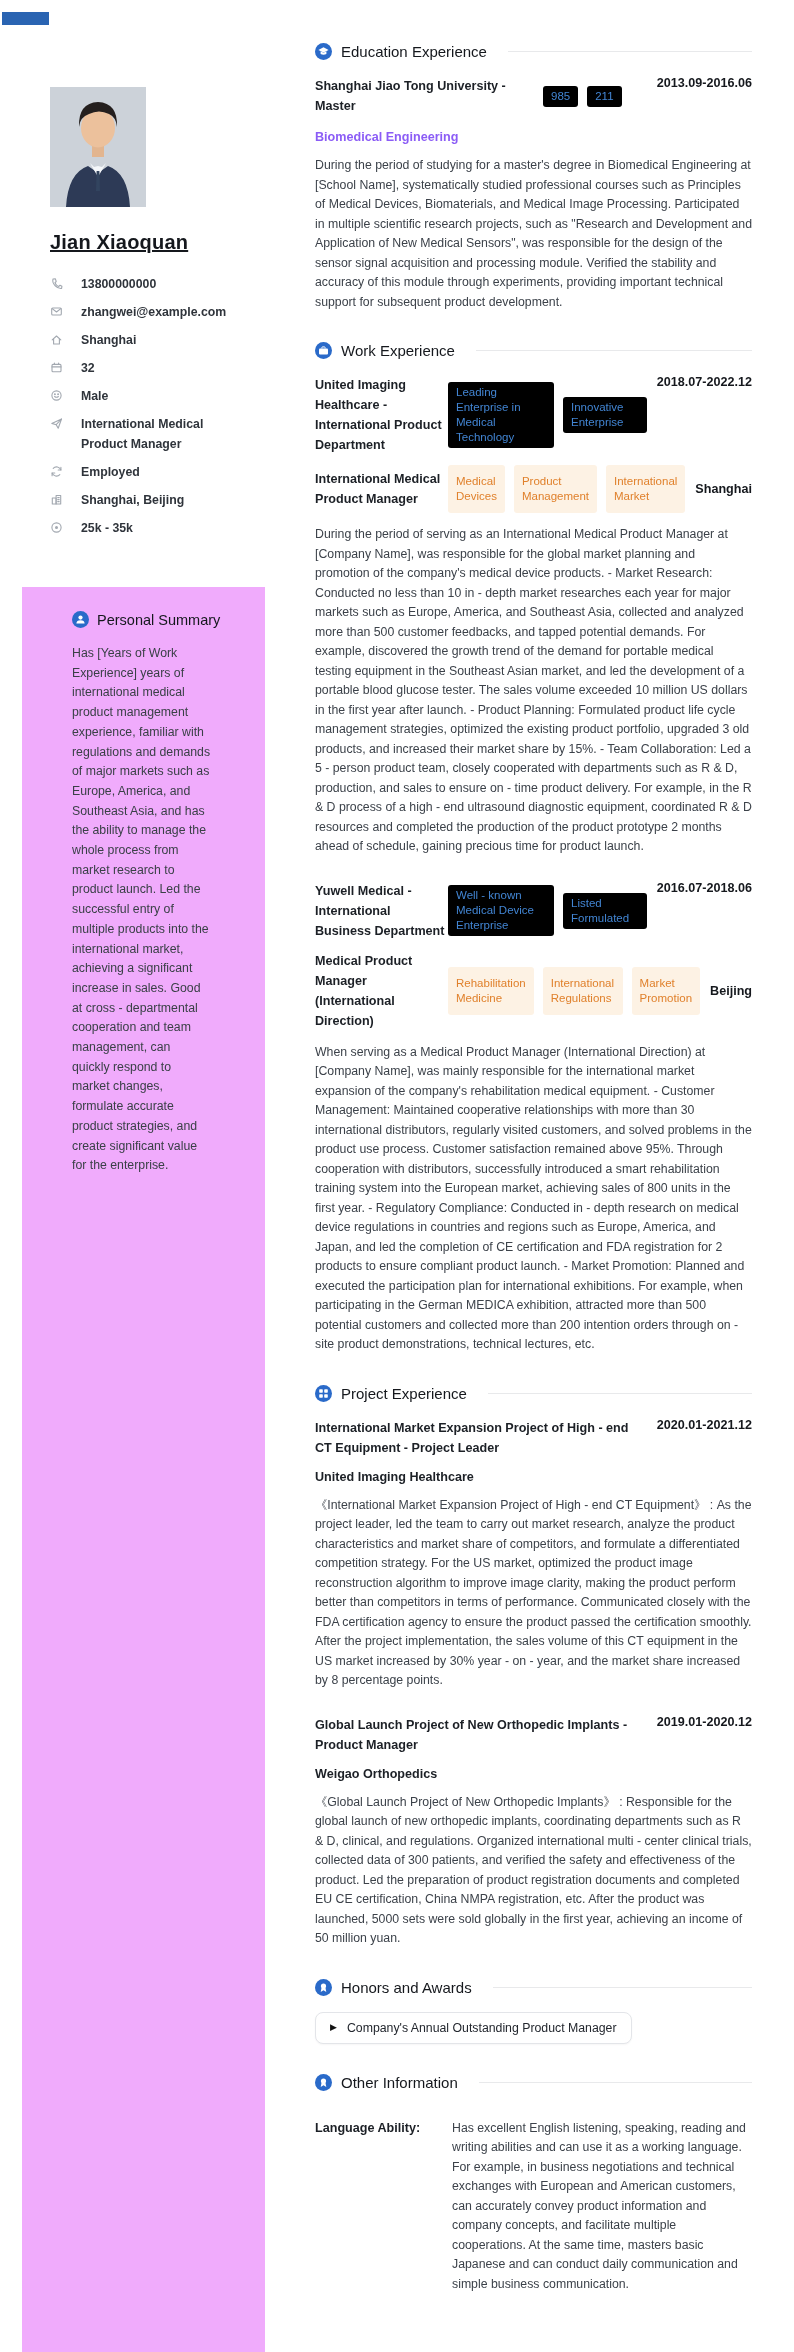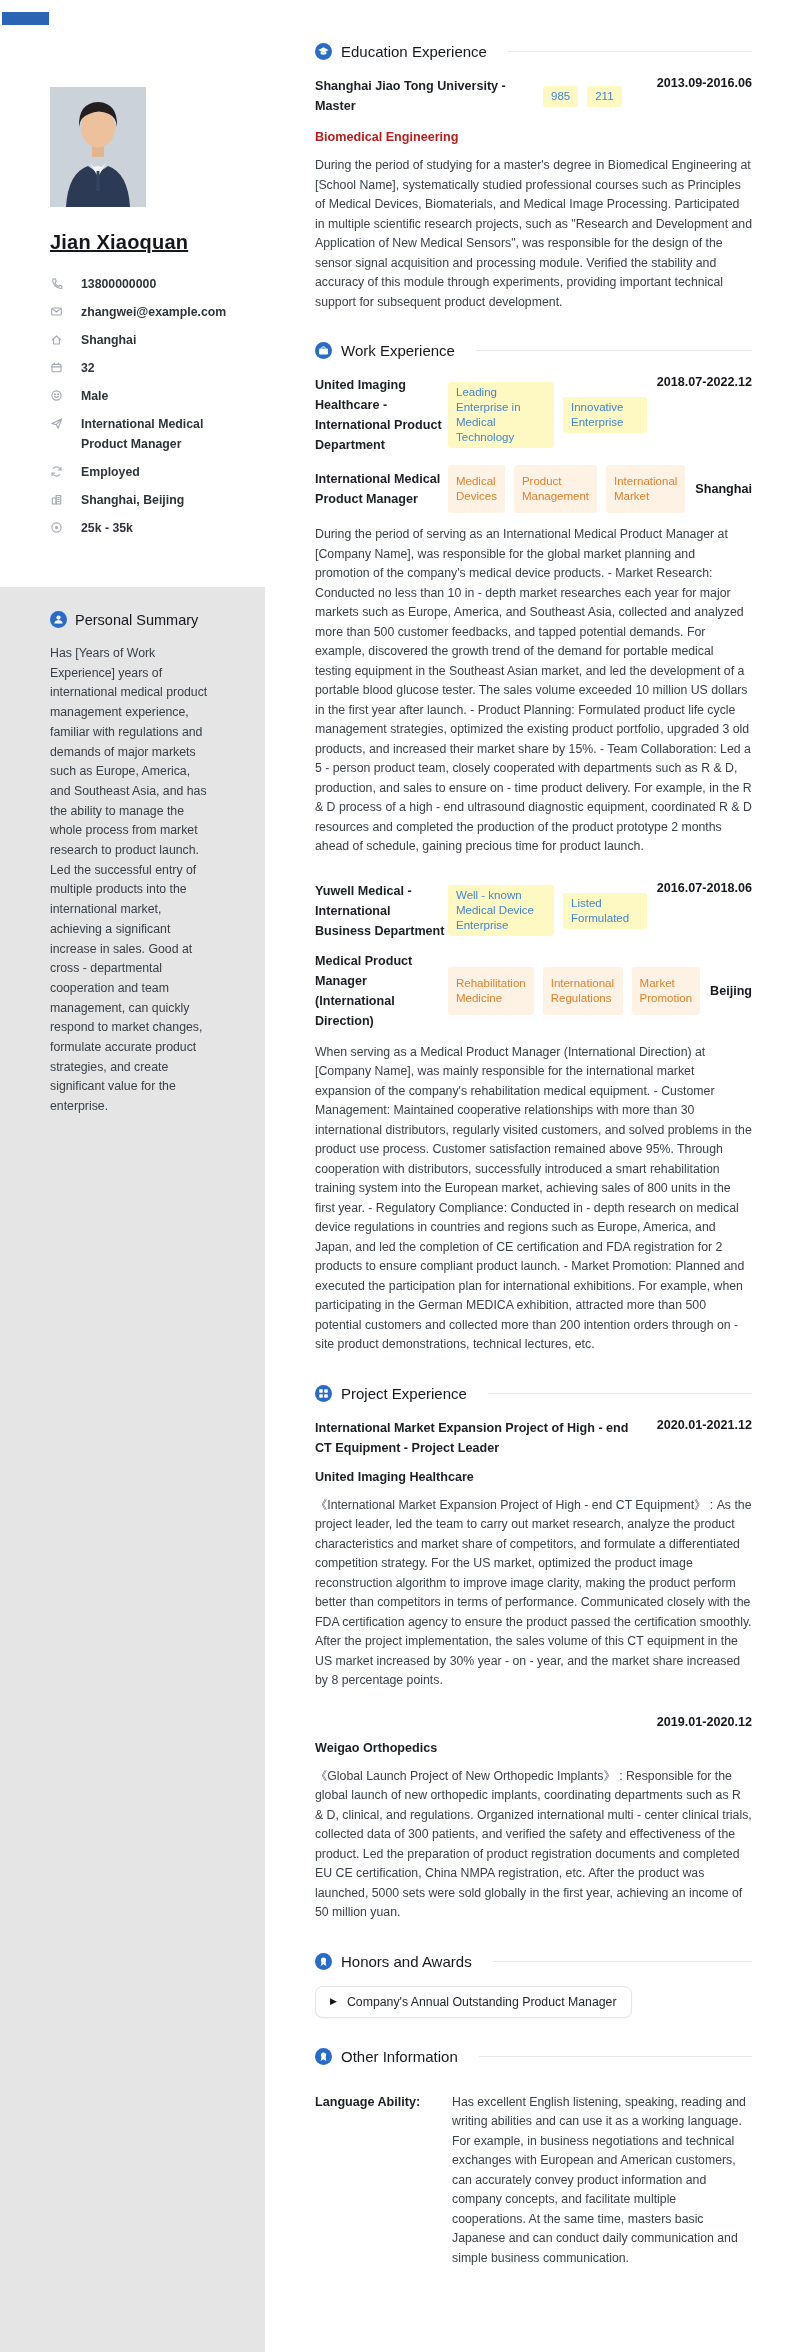--- a/index.html
+++ b/index.html
@@ -8,48 +8,48 @@
   
   .sidebar{width:265px;flex-shrink:0;display:flex;flex-direction:column;}
   .brand-bar{position:absolute;left:2px;top:12px;width:47px;height:13px;background:#2a64b2;}
   .sidebar-top{height:587px;box-sizing:border-box;padding:87px 50px 0 50px;}
   .photo{width:96px;height:120px;overflow:hidden;}
   .name{font-size:20px;font-weight:bold;color:#15181d;margin:24px 0 0 0;letter-spacing:.2px;text-decoration:underline;}
   .contacts{list-style:none;margin:20px 0 0 0;padding:0;}
   .contact{display:flex;align-items:flex-start;gap:18px;margin-bottom:8px;
            font-size:12.3px;color:#2f343b;line-height:20px;font-weight:bold;}
   .contact svg{flex-shrink:0;margin-top:3px;}
-  .summary-panel{flex:1;background:#e5e5e5;box-sizing:border-box;padding:24px 54px 0 50px;}
+  .summary-panel{flex:1;background:#f0abfc;box-sizing:border-box;padding:24px 54px 0 50px;margin-left:22px;}
   .panel-header{display:flex;align-items:center;gap:8px;margin-bottom:16px;}
   .summary-text{font-size:12.3px;line-height:19.7px;color:#3a4047;margin:0;}
   
   .sec-badge{width:17px;height:17px;border-radius:50%;background:#2a6ac9;display:flex;
              align-items:center;justify-content:center;flex-shrink:0;}
   .sec-title{font-size:15px;font-weight:normal;color:#15181d;margin:0;white-space:nowrap;}
   .sec-header{display:flex;align-items:center;gap:9px;}
   .sec-rule{flex:1;height:1px;background:#e8e9eb;margin-left:12px;}
   
   main{flex:1;box-sizing:border-box;padding:43px 46px 0 50px;}
   .section{margin-top:30px;}
   .section:first-child{margin-top:0;}
   .row{display:flex;align-items:center;}
   .date{margin-left:auto;align-self:flex-start;font-weight:bold;font-size:12.6px;
         color:#15181d;white-space:nowrap;padding-left:10px;}
   .location{margin-left:auto;font-weight:bold;font-size:12.6px;color:#15181d;padding-left:10px;}
   .badges{display:flex;gap:9px;align-items:center;}
-  .badge-blue{background:#fef9c3;color:#4285d3;font-size:11.5px;line-height:15px;
+  .badge-blue{background:#000000;color:#4285d3;font-size:11.5px;line-height:15px;
               padding:3px 8px;border-radius:3px;max-width:90px;}
   .tag-orange{background:#fdf2e4;color:#e0812c;font-size:11.5px;line-height:15px;
               padding:9px 8px;border-radius:3px;max-width:88px;}
   .desc{font-size:12.3px;line-height:19.5px;color:#3c424a;margin:12px 0 0 0;}
   
   .edu-row{margin-top:16px;}
   .edu-school{width:218px;flex-shrink:0;font-weight:bold;font-size:12.6px;line-height:20px;color:#1c2026;}
   .edu-badges{margin-left:10px;}
-  .major{font-weight:bold;font-size:12.6px;color:#b91c1c;margin:14px 0 0 0;}
+  .major{font-weight:bold;font-size:12.6px;color:#8b5cf6;margin:14px 0 0 0;}
   
   .work-entry{margin-top:16px;}
   .work-entry + .work-entry{margin-top:24px;}
   .company-name,.position-name{width:133px;flex-shrink:0;font-weight:bold;font-size:12.6px;
        line-height:20px;color:#1c2026;}
   .position-row{margin-top:10px;}
   
   .project-entry{margin-top:16px;}
   .project-entry + .project-entry{margin-top:24px;}
   .project-title-row{display:flex;align-items:flex-start;}
@@ -267,20 +267,21 @@
         <div class="project-title-row">
           <div class="project-name">International Market Expansion Project of High - end CT Equipment - Project Leader</div>
           <div class="date">2020.01-2021.12</div>
         </div>
         <p class="project-company">United Imaging Healthcare</p>
         <p class="desc">《International Market Expansion Project of High - end CT Equipment》 : As the project leader, led the team to carry out market research, analyze the product characteristics and market share of competitors, and formulate a differentiated competition strategy. For the US market, optimized the product image reconstruction algorithm to improve image clarity, making the product perform better than competitors in terms of performance. Communicated closely with the FDA certification agency to ensure the product passed the certification smoothly. After the project implementation, the sales volume of this CT equipment in the US market increased by 30% year - on - year, and the market share increased by 8 percentage points.</p>
       </article>
 
       <article class="project-entry">
         <div class="project-title-row">
+          <div class="project-name">Global Launch Project of New Orthopedic Implants - Product Manager</div>
           <div class="date">2019.01-2020.12</div>
         </div>
         <p class="project-company">Weigao Orthopedics</p>
         <p class="desc">《Global Launch Project of New Orthopedic Implants》 : Responsible for the global launch of new orthopedic implants, coordinating departments such as R &amp; D, clinical, and regulations. Organized international multi - center clinical trials, collected data of 300 patients, and verified the safety and effectiveness of the product. Led the preparation of product registration documents and completed EU CE certification, China NMPA registration, etc. After the product was launched, 5000 sets were sold globally in the first year, achieving an income of 50 million yuan.</p>
       </article>
     </section>
 
     <section class="section">
       <div class="sec-header">
         <span class="sec-badge">

